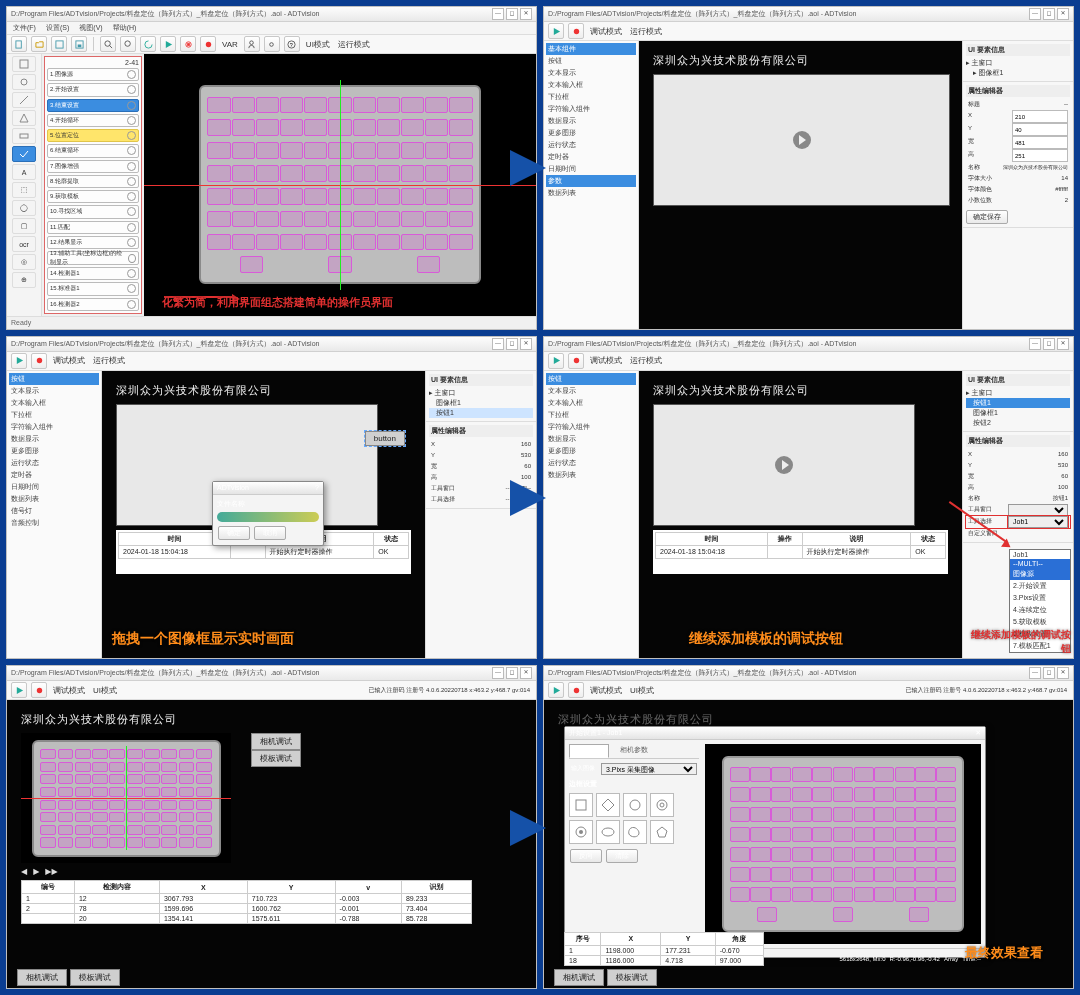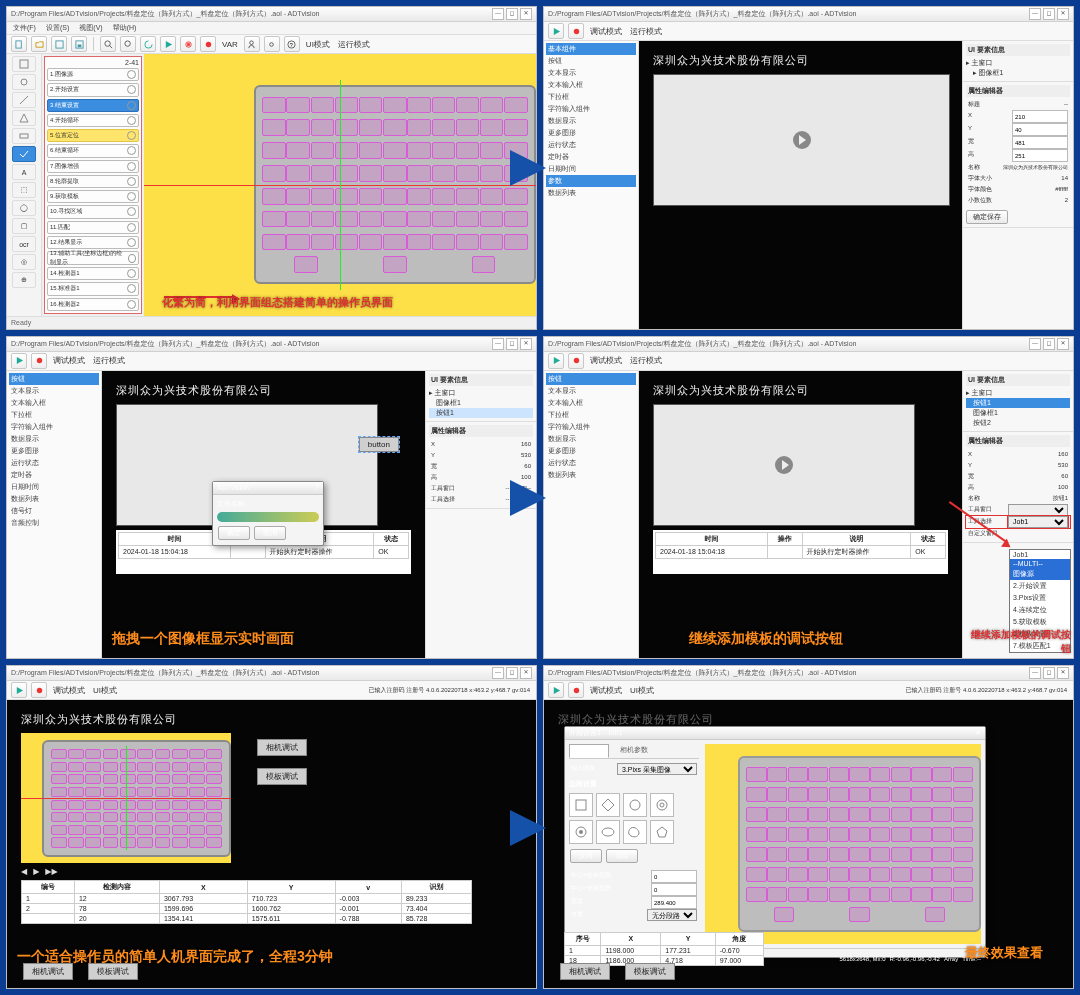--- a/index.html
+++ b/index.html
@@ -19,21 +19,21 @@
 .side{width:30px;background:#f4f4f4;border-right:1px solid #ddd;display:flex;flex-direction:column;gap:2px;padding:2px;align-items:center;font-size:7px}
 .side .sitem{width:22px;height:14px;border:1px solid #ddd;border-radius:2px;display:flex;align-items:center;justify-content:center}
 .side .sitem.sel{background:#3b8de0;border-color:#2a6fb8}
 .tree{width:90px;background:#fafafa;border-right:1px solid #ddd;padding:2px;font-size:7px;color:#444;overflow:hidden}
 .tree .tnode{padding:1px 2px;white-space:nowrap}
 .stepcol{width:92px;background:#fcfcfc;border:1px solid #d66;margin:2px;padding:2px;display:flex;flex-direction:column;gap:2px;overflow:hidden}
 .step{height:12px;border:1px solid #bbb;border-radius:2px;display:flex;align-items:center;padding:0 2px;font-size:6px;justify-content:space-between;background:#fdfdfd}
 .step.sel{background:#3b8de0;color:#fff;border-color:#2a6fb8}
 .step.hi{background:#ffe56b;border-color:#e0c54a}
 .step .dot{width:7px;height:7px;border-radius:50%;border:1px solid #999}
-.viewer{flex:1;background:#fde047;position:relative;display:flex;align-items:center;justify-content:flex-end}
+.viewer{flex:1;background:#000000;position:relative;display:flex;align-items:center;justify-content:center}
 .tray{width:72%;height:76%;background:#bdbdbd;border:2px solid #8a8a8a;border-radius:6px;display:flex;flex-wrap:wrap;align-content:space-around;justify-content:space-around;padding:6px;box-sizing:border-box}
 .cell{width:8%;height:8%;border:1px solid #d85bd8;border-radius:2px;background:rgba(216,91,216,.25)}
 .cross{position:absolute;}
 .cross.h{left:0;right:0;top:50%;border-top:1px solid #e33}
 .cross.v{top:10%;bottom:10%;left:50%;border-left:1px solid #2e2}
 .ann{position:absolute;font-weight:700;text-shadow:0 0 3px rgba(0,0,0,.6)}
 .ann.red{color:#e03030}
 .ann.orange{color:#ff8c1a}
 .statusbar{height:12px;background:#f0f0f0;border-top:1px solid #ddd;font-size:7px;display:flex;align-items:center;padding:0 4px;color:#666}
 .right{width:110px;background:#f7f7f7;border-left:1px solid #ddd;display:flex;flex-direction:column;font-size:7px}
@@ -53,21 +53,21 @@
 .redarrow::after{content:"";position:absolute;right:-6px;top:-4px;border-left:8px solid #e03030;border-top:5px solid transparent;border-bottom:5px solid transparent}
 .dialog{position:absolute;background:#f4f4f4;border:1px solid #888;border-radius:2px;box-shadow:2px 2px 6px rgba(0,0,0,0.4)}
 .dialog .dtitle{height:12px;background:linear-gradient(#fff,#e4e4e4);font-size:7px;padding:0 4px;display:flex;align-items:center;justify-content:space-between;border-bottom:1px solid #ccc}
 .dialog .dbody{padding:4px;font-size:7px}
 .dbtn{display:inline-block;padding:1px 8px;border:1px solid #aaa;background:linear-gradient(#fff,#e8e8e8);border-radius:2px;font-size:7px;margin:1px}
 .table{background:#fff;color:#222;font-size:7px;border:1px solid #999;border-collapse:collapse}
 .table th,.table td{border:1px solid #ccc;padding:1px 4px}
 .shapegrid{display:flex;flex-wrap:wrap;gap:3px;margin:4px 0}
 .shp{width:22px;height:22px;border:1px solid #bbb;display:flex;align-items:center;justify-content:center;background:#fff}
 .log{background:#fff;color:#222;font-size:7px;padding:2px;margin-top:4px;height:40px}
-.hmi-btn{display:inline-block;background:#cfcfcf;border:1px solid #888;padding:2px 8px;font-size:8px;color:#222;margin:6px}
+.hmi-btn{display:inline-block;background:#cfcfcf;border:1px solid #888;padding:2px 8px;font-size:8px;color:#222;margin:0}
 .greybtn{display:inline-block;padding:1px 6px;border:1px solid #aaa;background:linear-gradient(#fff,#eaeaea);border-radius:2px;font-size:7px}
 .sel-dd{border:1px solid #999;height:12px;font-size:7px;width:60px}
 .dd-list{position:absolute;background:#fff;border:1px solid #777;font-size:7px;width:60px}
 .dd-list .opt{padding:1px 3px}
 .dd-list .opt.sel{background:#2a6fd6;color:#fff}
 </style>
 </head>
 <body>
 
 <div class="board">
@@ -840,21 +840,20 @@
       <tr>
                 <td></td>
                 <td>20</td>
                 <td>1354.141</td>
                 <td>1575.611</td>
                 <td>-0.788</td>
                 <td>85.728</td>
               </tr>
     </tbody>
           </table>
-    <div class="ann orange" style="bottom:22px;left:10px;font-size:14px">一个适合操作员的简单人机界面完成了，全程3分钟</div>
     <div style="position:absolute;bottom:2px;left:10px">
       <span class="hmi-btn">相机调试</span>
       <span class="hmi-btn">模板调试</span>
     </div>
   </div>
 </div>
 
 <div class="panel">
   <div class="titlebar">
           <span>D:/Program Files/ADTvision/Projects/料盘定位（阵列方式）_料盘定位（阵列方式）.aoi - ADTvision</span>
@@ -887,21 +886,21 @@
               <span>✕</span>
             </div>
       <div class="dbody" style="display:flex;gap:6px;height:calc(100% - 30px)">
         <div style="width:130px">
           <div style="display:flex;gap:6px;border-bottom:1px solid #ccc">
             <span style="border:1px solid #aaa;border-bottom-color:#fff;padding:1px 5px;background:#fff">触发设置</span>
             <span style="padding:1px 5px;color:#666">相机参数</span>
           </div>
           <div class="kv" style="margin-top:4px">
                   <span>输入图像</span>
-            <select class="sel-dd" style="width:80px"><option>3.Pixs 采集图像</option></select>
+            <select class="sel-dd" style="width:96px"><option>3.Pixs 采集图像</option></select>
           </div>
           <div style="margin-top:4px;font-weight:600">边框设置</div>
           <div class="shapegrid">
             <div class="shp">
                     <svg width="14" height="14">
                       <rect x="2" y="2" width="10" height="10" fill="none" stroke="#888"></rect>
                     </svg>
                   </div>
             <div class="shp">
                     <svg width="14" height="14">
@@ -936,38 +935,20 @@
                     </svg>
                   </div>
             <div class="shp">
                     <svg width="14" height="14">
                       <polygon points="7,2 12,6 10,12 4,12 2,6" fill="none" stroke="#888"></polygon>
                     </svg>
                   </div>
           </div>
           <span class="dbtn">反向</span>
           <span class="dbtn">清除</span>
-          <div style="margin-top:6px">
-            <div class="kv">
-                    <span>中心X坐标范围</span>
-                    <input style="width: 40px;" value="0">
-                  </div>
-            <div class="kv">
-                    <span>中心Y坐标范围</span>
-                    <input style="width: 40px;" value="0">
-                  </div>
-            <div class="kv">
-                    <span>宽度</span>
-                    <input style="width: 40px;" value="289.400">
-                  </div>
-            <div class="kv">
-                    <span>角度</span>
-                    <select class="sel-dd" style="width:50px"><option>无分段路</option></select>
-                  </div>
-          </div>
         </div>
         <div class="viewer" style="flex:1;min-height:0">
           <div class="tray" style="width:88%;height:88%;border-color:#999">
                   <div class="cell"></div>
                   <div class="cell"></div>
                   <div class="cell"></div>
                   <div class="cell"></div>
                   <div class="cell"></div>
                   <div class="cell"></div>
                   <div class="cell"></div>

